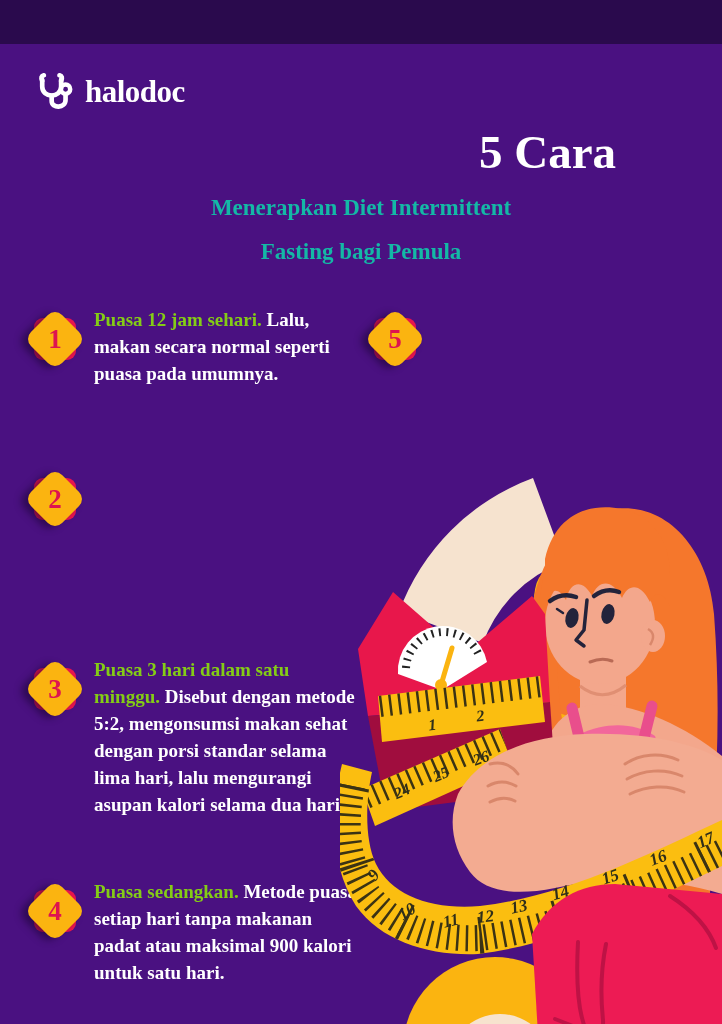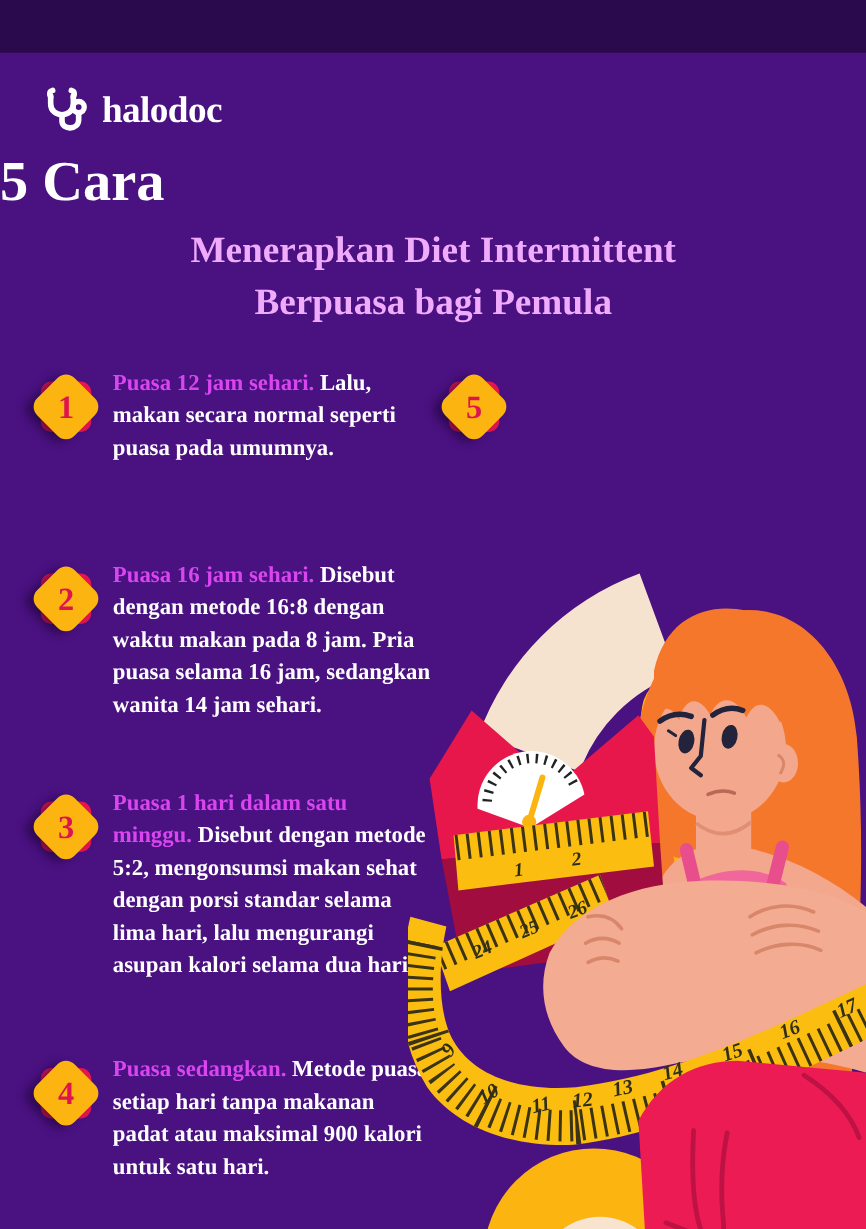--- a/index.html
+++ b/index.html
@@ -7,31 +7,31 @@
     position:relative;width:722px;height:1024px;overflow:hidden;
     background:#4A1181;
     font-family:Liberation Serif, serif;
     margin-top:44px;
   }
   
   .logo{position:absolute;left:34px;top:28px;display:flex;align-items:center;gap:9px;}
   .logo svg{display:block;}
   .logo-text{color:#fff;font-size:31px;font-weight:700;letter-spacing:-0.5px;}
   .title{
-    position:absolute;left:0;top:80px;width:616px;text-align:left;
+    position:absolute;left:0;top:80px;width:616px;text-align:right;
     color:#fff;font-size:47px;font-weight:700;line-height:56px;
   }
   .subtitle{
     position:absolute;left:0;top:142px;width:722px;text-align:center;
-    color:#f0abfc;font-size:31px;font-weight:700;line-height:44px;
+    color:#14b8a6;font-size:23px;font-weight:700;line-height:44px;
   }
   
   .item{position:absolute;display:flex;align-items:flex-start;}
   .item .txt{font-size:19px;line-height:27px;color:#fff;font-weight:600;margin:0;}
-  .lead{color:#d946ef;font-weight:700;}
+  .lead{color:#84cc16;font-weight:700;}
   .it{font-style:italic;}
   .item1{left:26px;top:262px;width:334px;}
   .item2{left:26px;top:422px;width:334px;}
   .item3{left:26px;top:612px;width:340px;}
   .item4{left:26px;top:834px;width:334px;}
   .item5{left:366px;top:262px;width:352px;}
   .item .txt{width:266px;}
   .item5 .txt{width:284px;}
   .badge{position:relative;width:58px;height:58px;flex:0 0 58px;margin-right:10px;margin-top:4px;}
   .badge .sq{
@@ -65,55 +65,51 @@
         <path d="M14 21.5 L14 26 C14 33 26.5 33 26.5 25 L26.5 20.5" stroke="#fff" stroke-width="4.2" fill="none" stroke-linecap="round"></path>
         <circle cx="26.5" cy="15.5" r="4.2" stroke="#fff" stroke-width="4" fill="none"></circle>
       </svg>
     </span>
     <span class="logo-text">halodoc</span>
   </div>
 
   <div class="title">5 Cara</div>
   <div class="subtitle">
     <span>Menerapkan Diet Intermittent</span><br>
-    <span>Berpuasa bagi Pemula</span>
+    <span>Fasting bagi Pemula</span>
   </div>
 
   <div class="item item1">
     <div class="badge">
       <div class="sq"></div>
       <div class="dia"></div>
       <div class="num">1</div>
     </div>
     <p class="txt">
       <span class="lead">Puasa 12 jam sehari.</span>
       <span>Lalu, makan secara normal seperti puasa pada umumnya.</span>
     </p>
   </div>
 
   <div class="item item2">
     <div class="badge">
       <div class="sq"></div>
       <div class="dia"></div>
       <div class="num">2</div>
     </div>
+  </div>
+
+  <div class="item item3">
+    <div class="badge">
+      <div class="sq"></div>
+      <div class="dia"></div>
+      <div class="num">3</div>
+    </div>
     <p class="txt">
-      <span class="lead">Puasa 16 jam sehari.</span>
-      <span>Disebut dengan metode 16:8 dengan waktu makan pada 8 jam. Pria puasa selama 16 jam, sedangkan wanita 14 jam sehari.</span>
-    </p>
-  </div>
-
-  <div class="item item3">
-    <div class="badge">
-      <div class="sq"></div>
-      <div class="dia"></div>
-      <div class="num">3</div>
-    </div>
-    <p class="txt">
-      <span class="lead">Puasa 1 hari dalam satu minggu.</span>
+      <span class="lead">Puasa 3 hari dalam satu minggu.</span>
       <span>Disebut dengan metode 5:2, mengonsumsi makan sehat dengan porsi standar selama lima hari, lalu mengurangi asupan kalori selama dua hari.</span>
     </p>
   </div>
 
   <div class="item item4">
     <div class="badge">
       <div class="sq"></div>
       <div class="dia"></div>
       <div class="num">4</div>
     </div>

